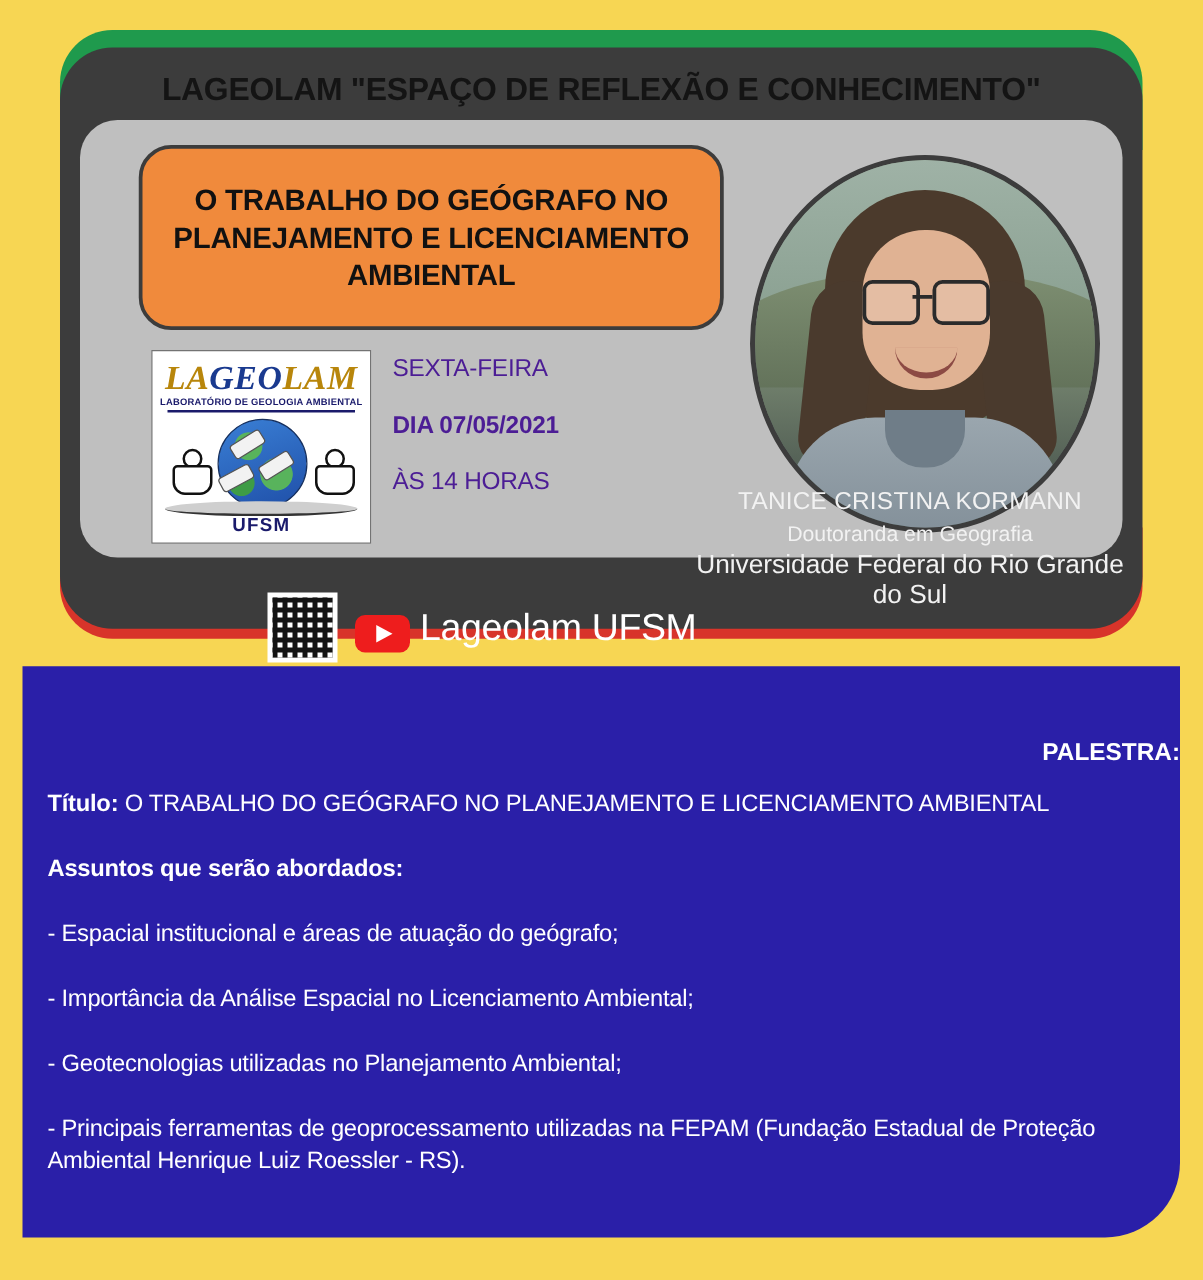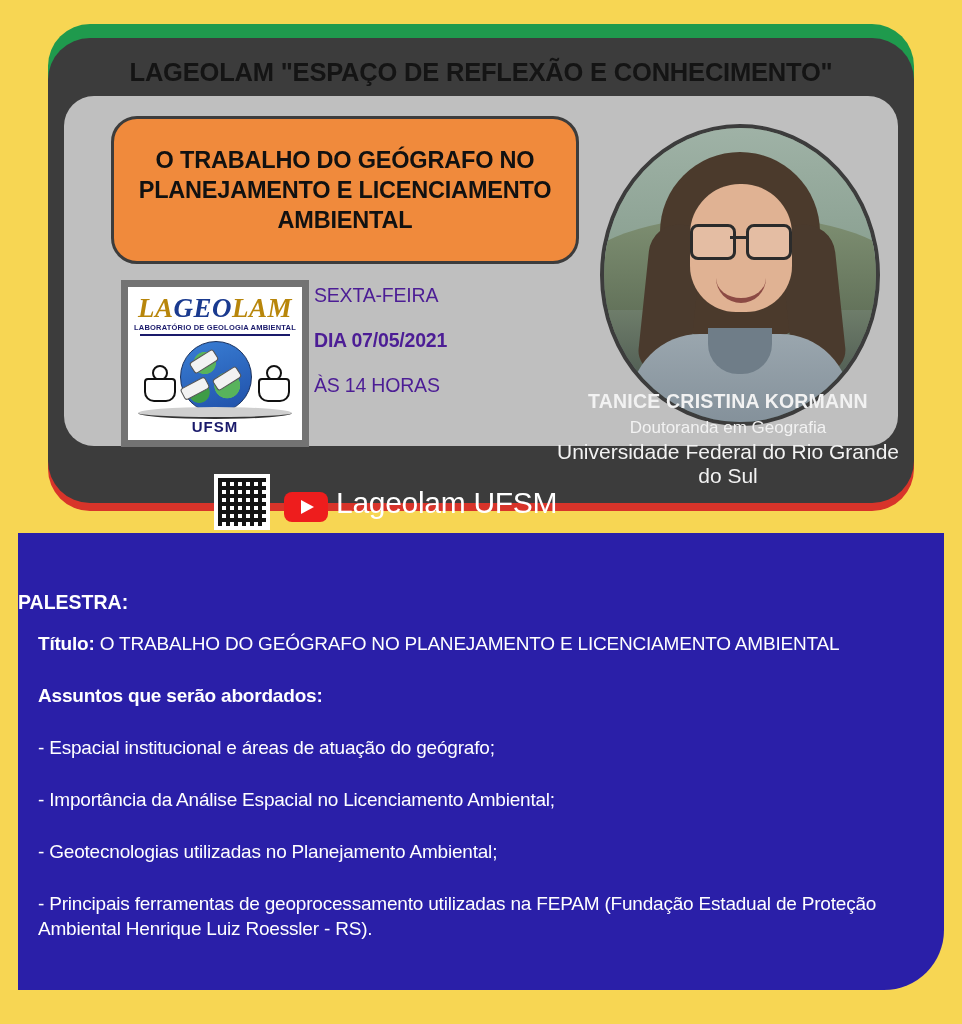--- a/index.html
+++ b/index.html
@@ -82,21 +82,21 @@
     line-height: 1.28;
     letter-spacing: -0.2px;
   }
 
   
   .logo-box {
     position: absolute;
     left: 57px; top: 184px;
     width: 174px; height: 153px;
     background: #ffffff;
-    border: 7px solid #737373;
+    border: 1px solid #737373;
     overflow: hidden;
   }
   .logo-word {
     position: absolute;
     left: 0; top: 6px;
     width: 174px;
     text-align: center;
     font-family: "Liberation Serif", serif;
     font-size: 27px;
     font-weight: bold;
@@ -280,21 +280,21 @@
   
   .speaker {
     position: absolute;
     left: 505px; top: 366px;
     width: 350px;
     text-align: center;
     color: #f2f2f2;
   }
   .speaker .name {
     font-size: 19.5px;
-    font-weight: bold;
+    font-weight: normal;
     letter-spacing: 0.2px;
     margin-bottom: 5px;
   }
   .speaker .role {
     font-size: 17px;
     margin-bottom: 2px;
   }
   .speaker .inst {
     font-size: 21px;
   }
@@ -346,21 +346,21 @@
     left: 18px; top: 533px;
     width: 926px; height: 457px;
     background: #2a1fa8;
     border-radius: 0 0 60px 0;
     color: #ffffff;
   }
   .panel-heading {
     position: absolute;
     left: 0; top: 58px;
     width: 926px;
-    text-align: left;
+    text-align: right;
     font-size: 19.5px;
     font-weight: bold;
   }
   .panel-body {
     position: absolute;
     left: 20px; top: 98px;
     width: 890px;
   }
   .panel-body p {
     margin: 0 0 27px 0;

